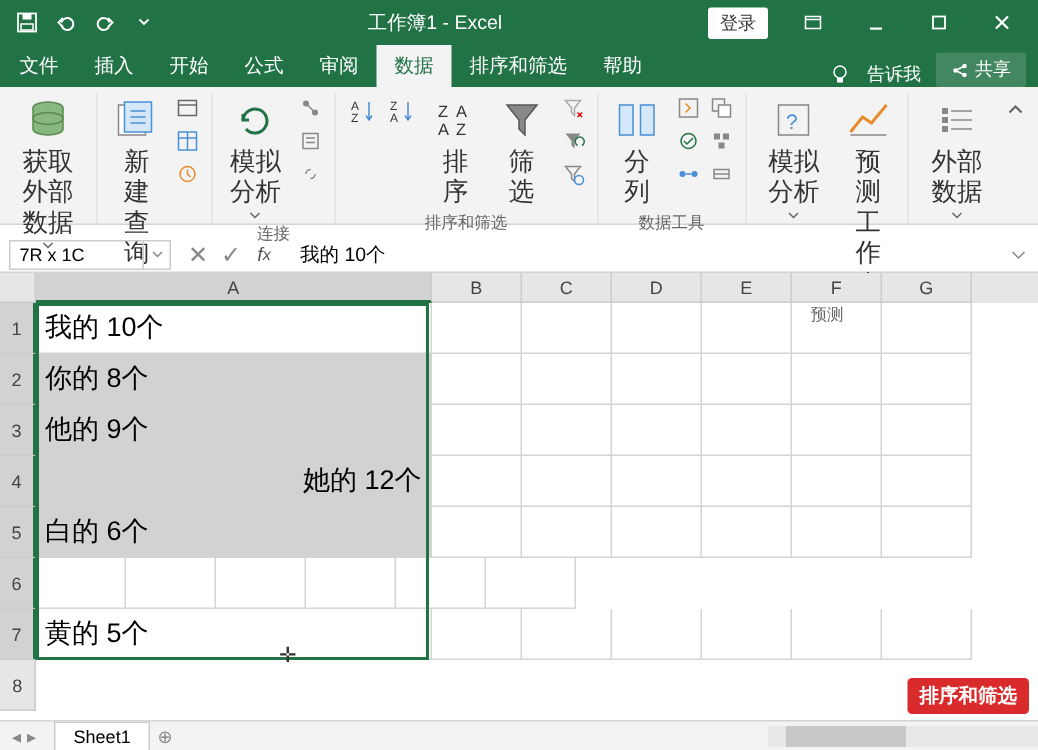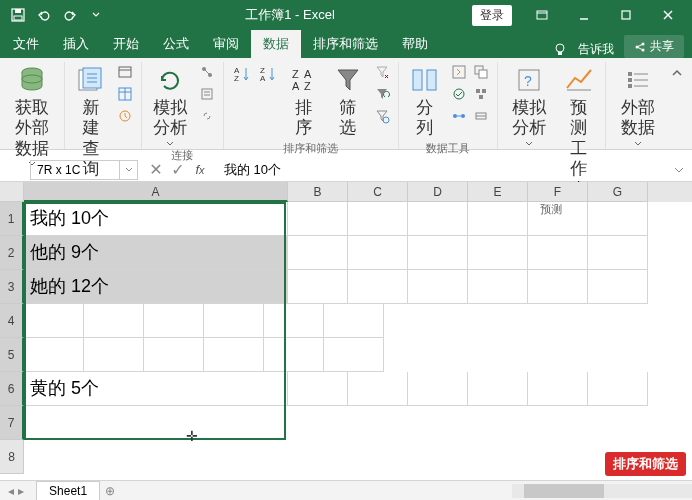--- a/index.html
+++ b/index.html
@@ -24,21 +24,21 @@
 .ribbon-group { display: flex; flex-direction: column; align-items: center; padding: 0 6px; border-right: 1px solid #e1e1e1; height: 100%; }
 .ribbon-group-content { flex: 1; display: flex; align-items: flex-start; gap: 4px; }
 .ribbon-group-label { font-size: 11px; color: #666; padding-bottom: 2px; }
 .ribbon-btn-lg { display: flex; flex-direction: column; align-items: center; gap: 2px; padding: 2px 4px; cursor: pointer; }
 .ribbon-btn-lg .icon { width: 32px; height: 32px; }
 .ribbon-btn-lg .lbl { font-size: 17px; color: #333; text-align: center; line-height: 1.2; }
 .ribbon-btn-sm { width: 20px; height: 20px; cursor: pointer; display: flex; align-items: center; justify-content: center; }
 .ribbon-stack { display: flex; flex-direction: column; gap: 2px; }
 .ribbon-row { display: flex; gap: 2px; }
 
-.formula-bar { height: 24px; background: #fff; border-bottom: 1px solid #d4d4d4; display: flex; align-items: center; margin-top: 8px; padding-left: 24px; }
+.formula-bar { height: 24px; background: #fff; border-bottom: 1px solid #d4d4d4; display: flex; align-items: center; margin-top: 8px; }
 .name-box { width: 90px; height: 20px; border: 1px solid #ccc; font-size: 12px; padding: 0 6px; display: flex; align-items: center; margin-left: 6px; }
 .name-box-dd { width: 18px; height: 20px; border: 1px solid #ccc; border-left: none; display: flex; align-items: center; justify-content: center; }
 .fb-btns { display: flex; gap: 2px; padding: 0 8px; }
 .fb-btn { width: 20px; height: 20px; display: flex; align-items: center; justify-content: center; color: #888; cursor: pointer; }
 .fx { font-style: italic; font-size: 13px; color: #555; }
 .formula-input { flex: 1; font-size: 13px; padding: 0 6px; }
 
 .sheet-area { display: flex; height: 298px; position: relative; }
 .corner { width: 24px; height: 20px; background: #e6e6e6; border-right: 1px solid #ccc; border-bottom: 1px solid #ccc; position: absolute; left: 0; top: 0; z-index: 2; }
 .col-headers { position: absolute; left: 24px; top: 0; right: 0; height: 20px; display: flex; background: #e6e6e6; z-index: 1; }
@@ -465,38 +465,48 @@
       <div class="cell-row">
         <div class="cell sel" style="width: 264px; background: rgb(255, 255, 255);">我的 10个</div>
         <div class="cell" style="width: 60px;"></div>
         <div class="cell" style="width: 60px;"></div>
         <div class="cell" style="width: 60px;"></div>
         <div class="cell" style="width: 60px;"></div>
         <div class="cell" style="width: 60px;"></div>
         <div class="cell" style="width: 60px;"></div>
       </div>
       <div class="cell-row">
+        <div class="cell sel" style="width: 264px;">你的 8个</div>
+        <div class="cell" style="width: 60px;"></div>
+        <div class="cell" style="width: 60px;"></div>
+        <div class="cell" style="width: 60px;"></div>
+        <div class="cell" style="width: 60px;"></div>
+        <div class="cell" style="width: 60px;"></div>
+        <div class="cell" style="width: 60px;"></div>
+      </div>
+      <div class="cell-row">
         <div class="cell sel" style="width: 264px;">他的 9个</div>
         <div class="cell" style="width: 60px;"></div>
         <div class="cell" style="width: 60px;"></div>
         <div class="cell" style="width: 60px;"></div>
         <div class="cell" style="width: 60px;"></div>
         <div class="cell" style="width: 60px;"></div>
         <div class="cell" style="width: 60px;"></div>
       </div>
       <div class="cell-row">
-        <div class="cell sel" style="width: 264px;">她的 12个</div>
-        <div class="cell" style="width: 60px;"></div>
-        <div class="cell" style="width: 60px;"></div>
-        <div class="cell" style="width: 60px;"></div>
-        <div class="cell" style="width: 60px;"></div>
-        <div class="cell" style="width: 60px;"></div>
-        <div class="cell" style="width: 60px;"></div>
-      </div>
-      <div class="cell-row">
+        <div class="cell sel" style="width: 264px; text-align: right;">她的 12个</div>
+        <div class="cell" style="width: 60px;"></div>
+        <div class="cell" style="width: 60px;"></div>
+        <div class="cell" style="width: 60px;"></div>
+        <div class="cell" style="width: 60px;"></div>
+        <div class="cell" style="width: 60px;"></div>
+        <div class="cell" style="width: 60px;"></div>
+      </div>
+      <div class="cell-row">
+        <div class="cell sel" style="width: 264px;">白的 6个</div>
         <div class="cell" style="width: 60px;"></div>
         <div class="cell" style="width: 60px;"></div>
         <div class="cell" style="width: 60px;"></div>
         <div class="cell" style="width: 60px;"></div>
         <div class="cell" style="width: 60px;"></div>
         <div class="cell" style="width: 60px;"></div>
       </div>
       <div class="cell-row">
         <div class="cell" style="width: 60px;"></div>
         <div class="cell" style="width: 60px;"></div>

